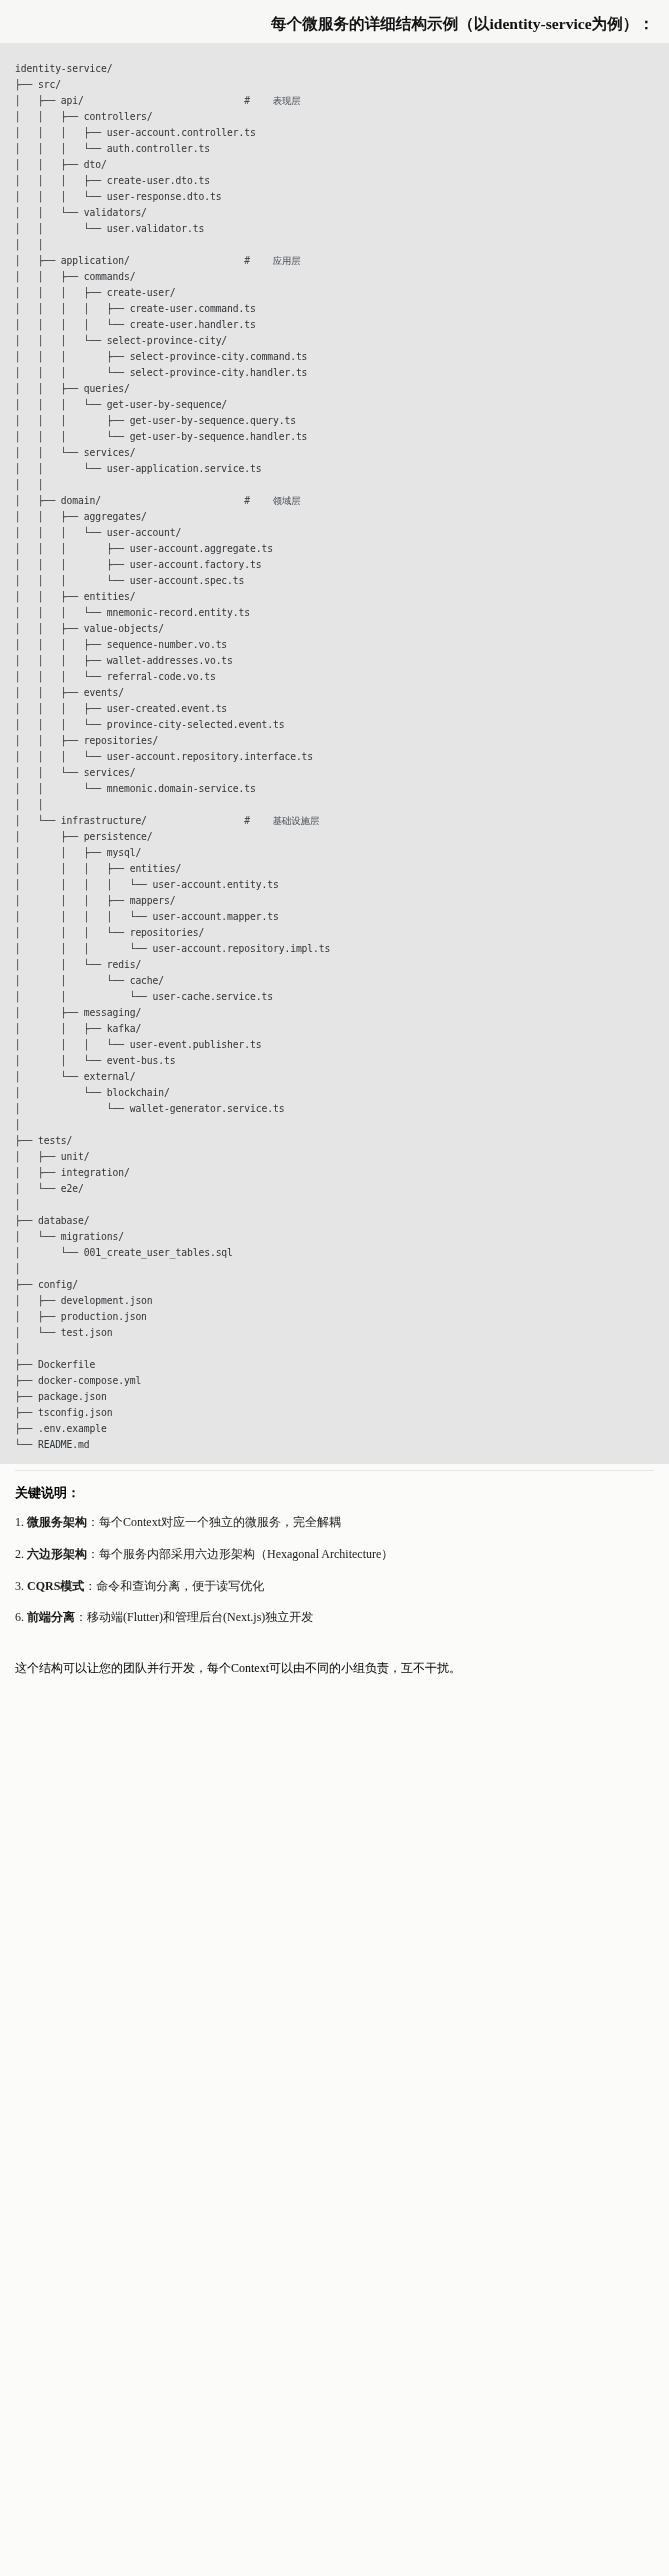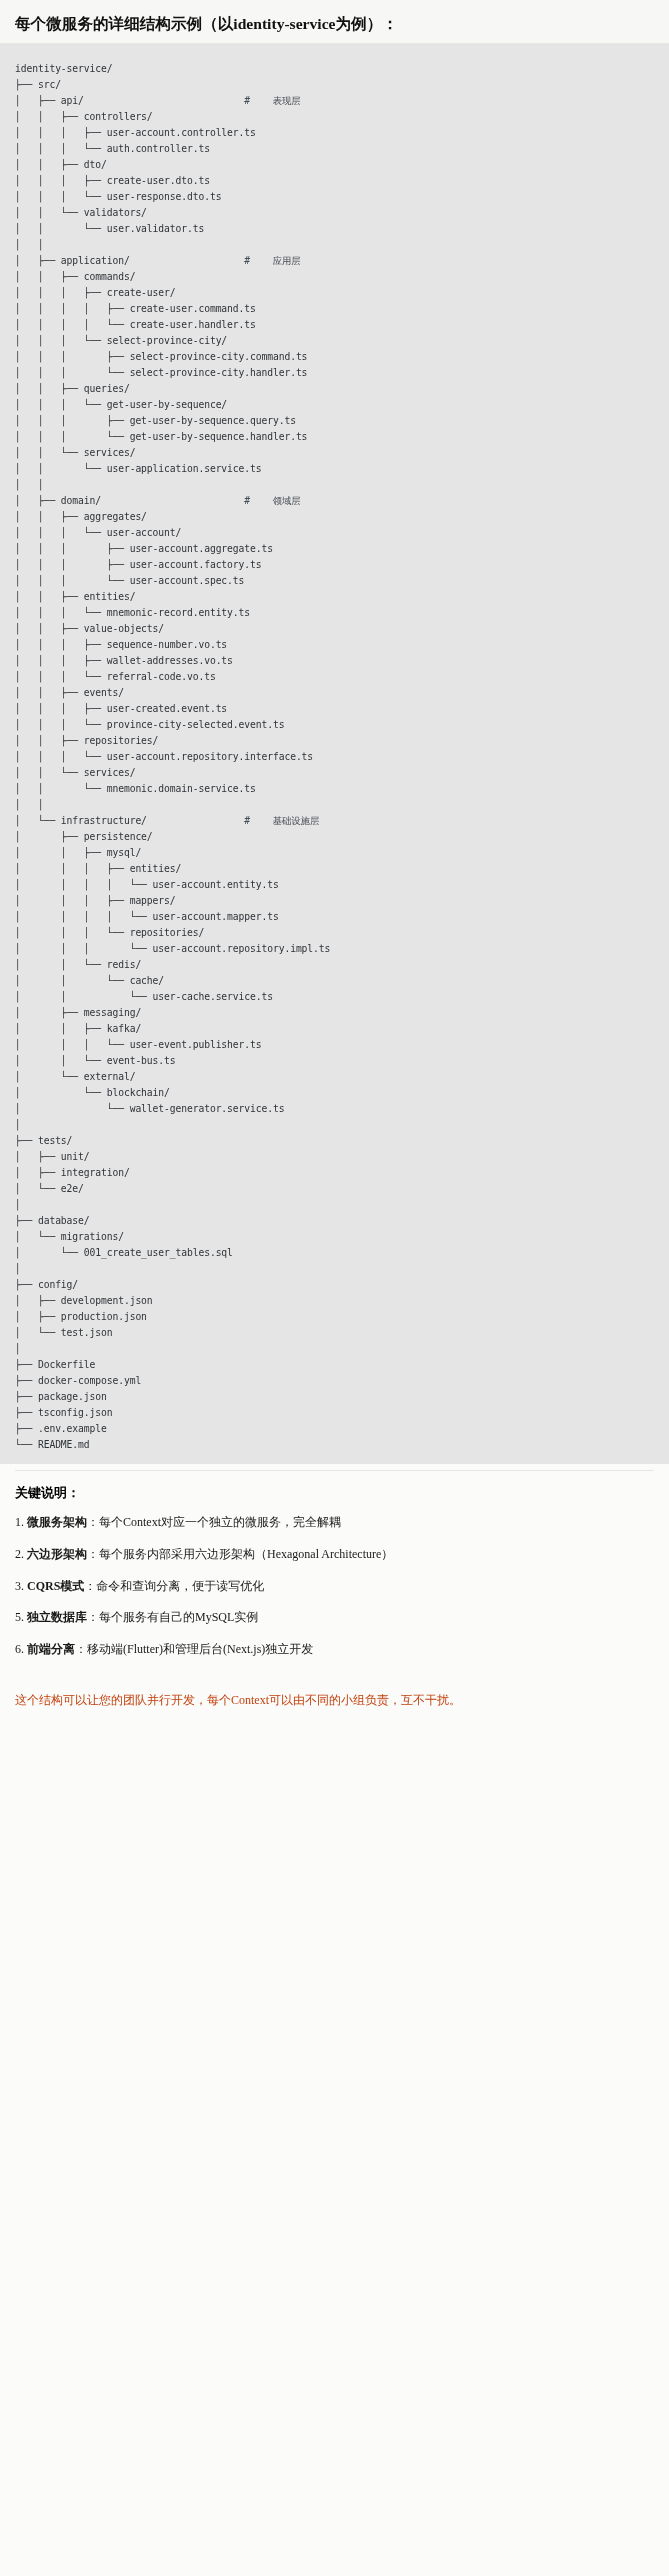--- a/index.html
+++ b/index.html
@@ -18,20 +18,21 @@
     box-sizing: border-box;
     background: #fbfbfa;
   }
 
   
   .doc-header {
     padding: 13.8px 15px 10px 15px;
     background: #f7f7f5;
     border-bottom: 0.6px solid #e6e6e2;
     box-sizing: border-box;
+    text-align: right;
   }
   .doc-title {
     font-family: "Liberation Serif", serif;
     font-weight: bold;
     font-size: 15.6px;
     line-height: 1.25;
     letter-spacing: 0px;
     color: #111111;
     margin: 0;
   }
@@ -108,21 +109,21 @@
     font-weight: normal;
   }
   .note-desc {
     font-weight: normal;
     margin-top: 14px;
   }
   .closing {
     font-family: "Liberation Serif", serif;
     font-size: 12px;
     line-height: 1.5;
-    color: #c2410c;
+    color: #000000;
     margin: 8.8px 0 0 0;
     padding: 0 15px 15px 15px;
     box-sizing: border-box;
   }
 </style>
 </head>
 <body>
 
 <div class="page">
 
@@ -135,21 +136,20 @@
   </div>
 
   <hr class="notes-sep">
 
   <div class="notes-block">
     <h2 class="notes-title">关键说明：</h2>
     <div class="notes-list" id="notes-list">
         <div class="note-item"><span class="note-idx">1. </span><span class="note-term">微服务架构</span><span class="note-sep">：</span><span class="note-desc">每个Context对应一个独立的微服务，完全解耦</span></div>
         <div class="note-item"><span class="note-idx">2. </span><span class="note-term">六边形架构</span><span class="note-sep">：</span><span class="note-desc">每个服务内部采用六边形架构（Hexagonal Architecture）</span></div>
         <div class="note-item"><span class="note-idx">3. </span><span class="note-term">CQRS模式</span><span class="note-sep">：</span><span class="note-desc">命令和查询分离，便于读写优化</span></div>
-        <div class="note-item"><span class="note-idx">5. </span><span class="note-term">独立数据库</span><span class="note-sep">：</span><span class="note-desc">每个服务有自己的MySQL实例</span></div>
         <div class="note-item"><span class="note-idx">6. </span><span class="note-term">前端分离</span><span class="note-sep">：</span><span class="note-desc">移动端(Flutter)和管理后台(Next.js)独立开发</span></div>
       </div>
   </div>
 
   <p class="closing">这个结构可以让您的团队并行开发，每个Context可以由不同的小组负责，互不干扰。</p>
 
 </div>
 
 
 </body></html>

